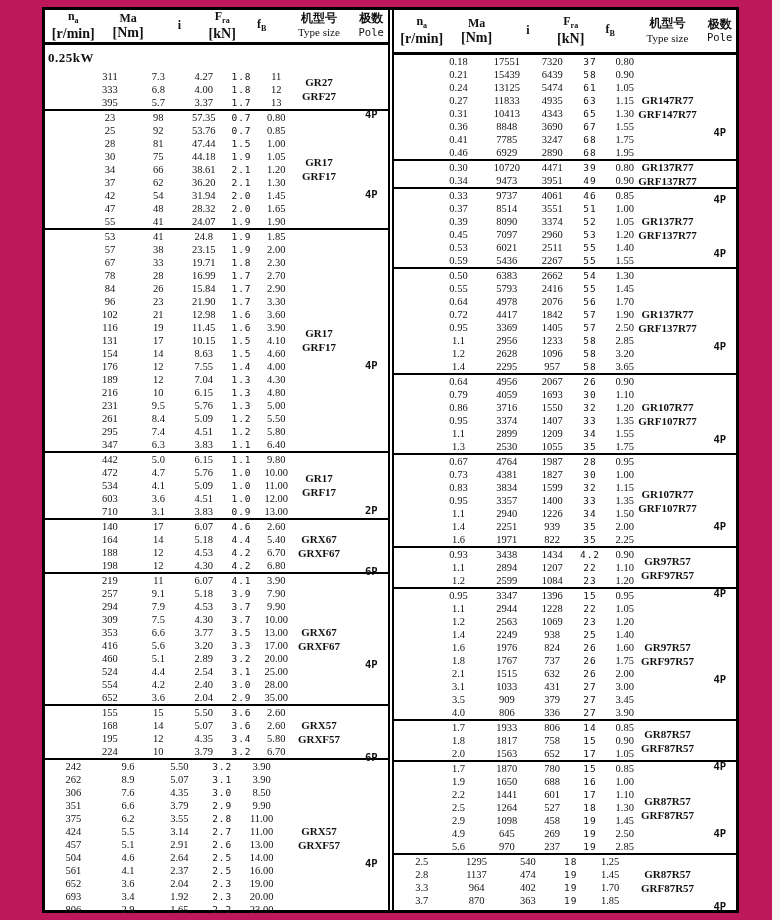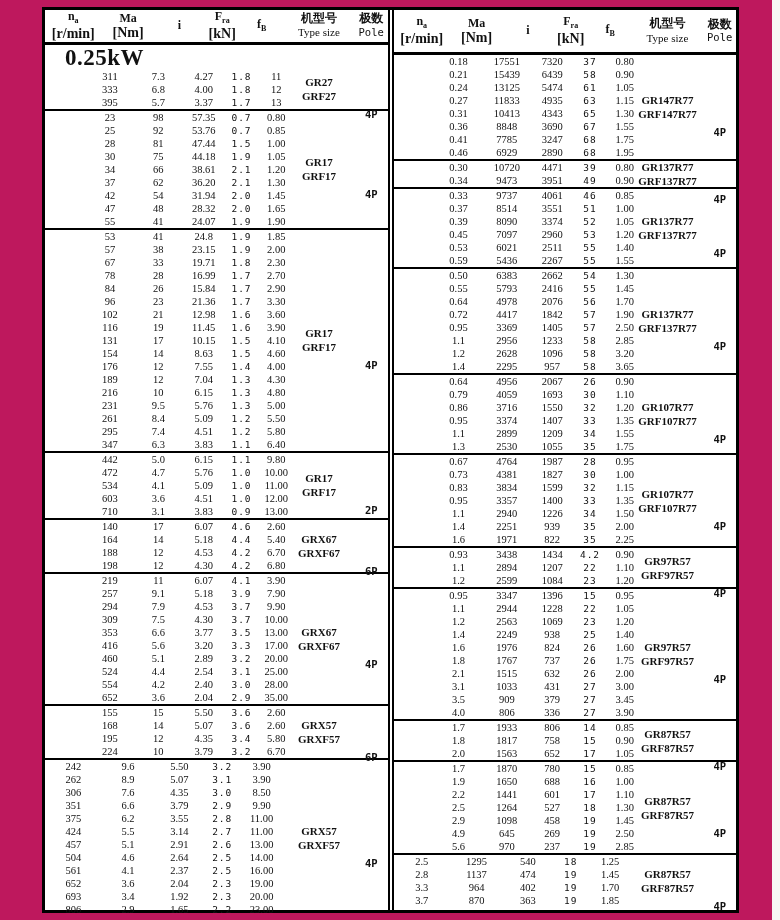--- a/index.html
+++ b/index.html
@@ -22,22 +22,22 @@
     height:42px;border-bottom:3px solid #000;align-items:center;
   }
   .hc{text-align:center;line-height:1.1;}
   .h-main{font-weight:bold;font-size:12px;}
   .h-main sub{font-size:8px;}
   .h-unit{font-weight:bold;font-size:14px;}
   .h-cn{font-weight:bold;font-size:12px;font-family:Liberation Mono, monospace;}
   .h-en{font-weight:normal;font-size:11px;}
   .h-en.mono{font-family:"DejaVu Sans Mono",monospace;font-size:10.5px;}
   .section-title{
-    font-weight:bold;font-size:23px;height:25px;line-height:25px;
-    padding-left:20px;letter-spacing:0.5px;
+    font-weight:bold;font-size:13px;height:25px;line-height:25px;
+    padding-left:3px;letter-spacing:0.5px;
   }
   .blocks{flex:1;display:flex;flex-direction:column;}
   .block{position:relative;}
   .block:not(:last-child){border-bottom:2.5px solid #000;padding-left:40px;}
   .row{height:13px;line-height:13px;}
   .cell{text-align:center;font-size:10.5px;white-space:nowrap;overflow:visible;}
   .cell.c4{font-family:"DejaVu Sans Mono",monospace;font-size:9.5px;letter-spacing:1px;}
   .type-col{
     position:absolute;left:69.5%;width:21%;top:50%;transform:translateY(-50%);
     text-align:center;font-weight:bold;font-size:11px;line-height:14px;white-space:nowrap;
@@ -250,21 +250,21 @@
               <div class="cell c2">26</div>
               <div class="cell c3">15.84</div>
               <div class="cell c4">1.7</div>
               <div class="cell c5">2.90</div>
               <div class="cell"></div>
               <div class="cell"></div>
             </div>
             <div class="row">
               <div class="cell c1">96</div>
               <div class="cell c2">23</div>
-              <div class="cell c3">21.36</div>
+              <div class="cell c3">21.90</div>
               <div class="cell c4">1.7</div>
               <div class="cell c5">3.30</div>
               <div class="cell"></div>
               <div class="cell"></div>
             </div>
             <div class="row">
               <div class="cell c1">102</div>
               <div class="cell c2">21</div>
               <div class="cell c3">12.98</div>
               <div class="cell c4">1.6</div>

